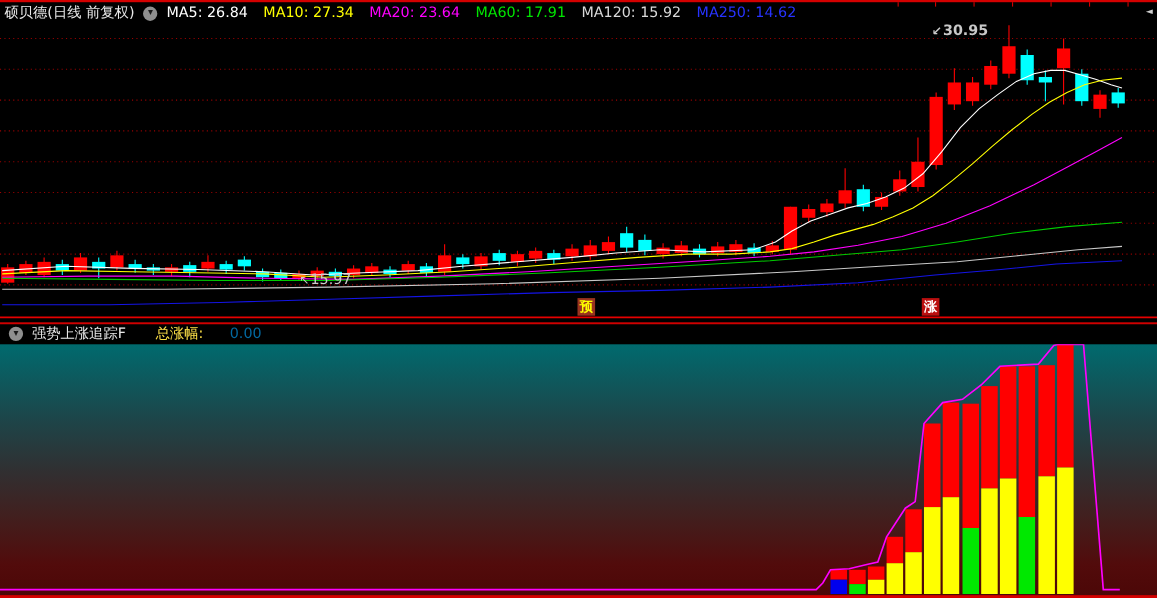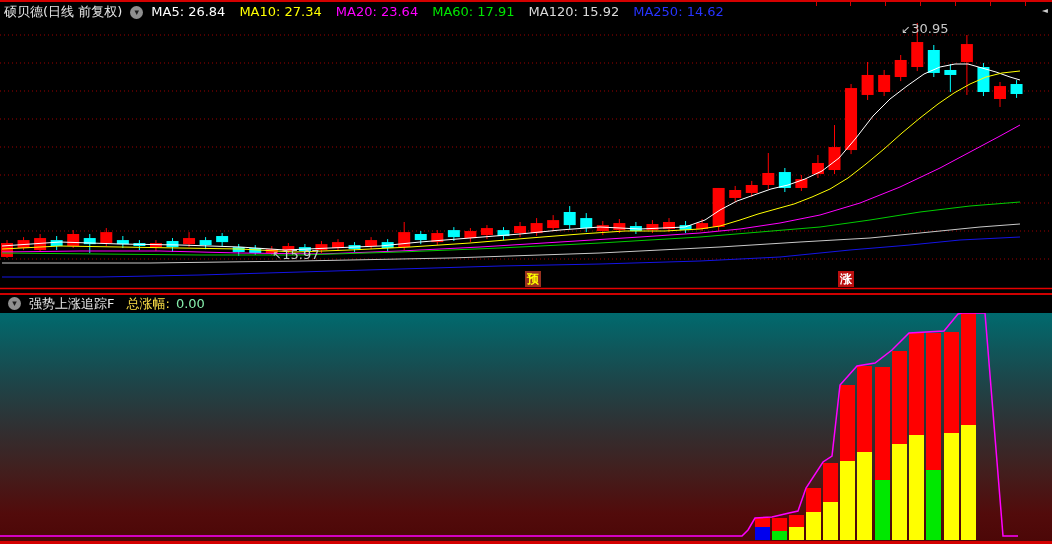--- a/index.html
+++ b/index.html
@@ -20,23 +20,23 @@
   svg{display:block;}
   
   .annot{color:#c9c9c9;font-size:13px;white-space:nowrap;}
   .annot .arr{font-size:11px;margin-right:1px;display:inline-block;}
   
   .marker{width:16px;height:16px;font-size:12px;line-height:16px;text-align:center;font-weight:bold;}
   
   .sep-line{left:0;top:293px;width:1052px;height:2px;background:#cf0000;}
   .bottom-header{left:0;top:295px;width:1052px;height:17px;display:flex;align-items:center;
                  font-size:13px;line-height:17px;white-space:nowrap;background:#000;}
-  .ind-title{color:#e8e8e8;margin-right:12px;}
+  .ind-title{color:#e8e8e8;margin-right:27px;}
   .metric{color:#fde047;}
-  .metric-val{color:#86efac;margin-left:6px;}
+  .metric-val{color:#0369a1;margin-left:24px;}
   
   .indicator-bg{left:0;top:313px;width:1052px;height:228px;
      background:linear-gradient(to bottom,#006a6e 0%,#1d4549 30%,#303032 50%,#41201f 68%,#520b0b 88%,#4c0707 100%);}
   .bottom-border{left:0;top:541px;width:1052px;height:3px;background:#d40000;}
   .right-arrow{right:4px;top:6px;color:#cfcfcf;font-size:8px;line-height:10px;}
 </style>
 </head>
 <body>
 
 <div class="window">
@@ -195,21 +195,21 @@
       <rect x="1010.5500000000001" y="84.02" width="12" height="9.98999999999998" fill="#00ffff"></rect>
       <polyline points="2,246 60,242 120,244 180,245 240,247 285,250 330,248 380,246 420,242 470,238 520,234 560,230 600,227 640,229 685,227 705,220 720,210 737,201 754,195 771,189 788,185 805,179 822,171 839,158 856,138 873,116 890,99 907,86 924,74 940,67 955,64 968,64 982,68 996,72 1010,77 1020,80" fill="none" stroke="#ffffff" stroke-width="1"></polyline>
       <polyline points="2,249 60,246 120,247 180,248 240,249 295,252 350,250 410,247 470,243 530,238 580,234 625,231 665,231 700,229 720,226 740,220 758,214 776,209 794,204 812,197 830,189 848,178 866,164 884,149 902,133 920,118 938,104 954,93 970,84 986,77 1002,73 1020,71" fill="none" stroke="#ffff00" stroke-width="1"></polyline>
       <polyline points="2,252 80,251 160,251 240,253 320,254 400,251 480,247 560,242 640,237 700,233 740,229 780,223 820,215 860,203 900,187 940,168 970,152 1000,136 1020,125" fill="none" stroke="#ff00ff" stroke-width="1"></polyline>
       <polyline points="2,253 100,254 200,255 300,255 400,252 500,248 600,243 700,237 760,232 820,227 870,220 920,212 970,206 1020,202" fill="none" stroke="#00cc00" stroke-width="1"></polyline>
       <polyline points="2,263 150,263 300,261 450,258 600,253 720,247 800,242 870,238 930,232 980,227 1020,224" fill="none" stroke="#c8c8c8" stroke-width="1"></polyline>
       <polyline points="2,277 100,277 200,275 300,272 400,269 500,266 600,264 700,261 780,257 850,250 910,245 960,240 1020,237" fill="none" stroke="#1414e6" stroke-width="1"></polyline>
       <line x1="0" y1="288.5" x2="1052" y2="288.5" stroke="#e60000" stroke-width="1.5"></line>
     </svg>
 
-  <div class="abs annot" style="left:901px;top:21px;">
+  <div class="abs annot" style="left:847px;top:21px;font-weight:bold;">
     <span class="arr">↙</span><span>30.95</span>
   </div>
   <div class="abs annot" style="left:272px;top:247px;">
     <span class="arr">↖</span><span>15.97</span>
   </div>
 
   <div class="abs marker" id="marker-yu" style="left: 525px; top: 271px; background: rgb(153, 50, 31); color: rgb(255, 255, 0);">预</div>
   <div class="abs marker" id="marker-zhang" style="left: 838px; top: 271px; background: rgb(187, 15, 15); color: rgb(255, 255, 255);">涨</div>
 
   <div class="abs sep-line"></div>

